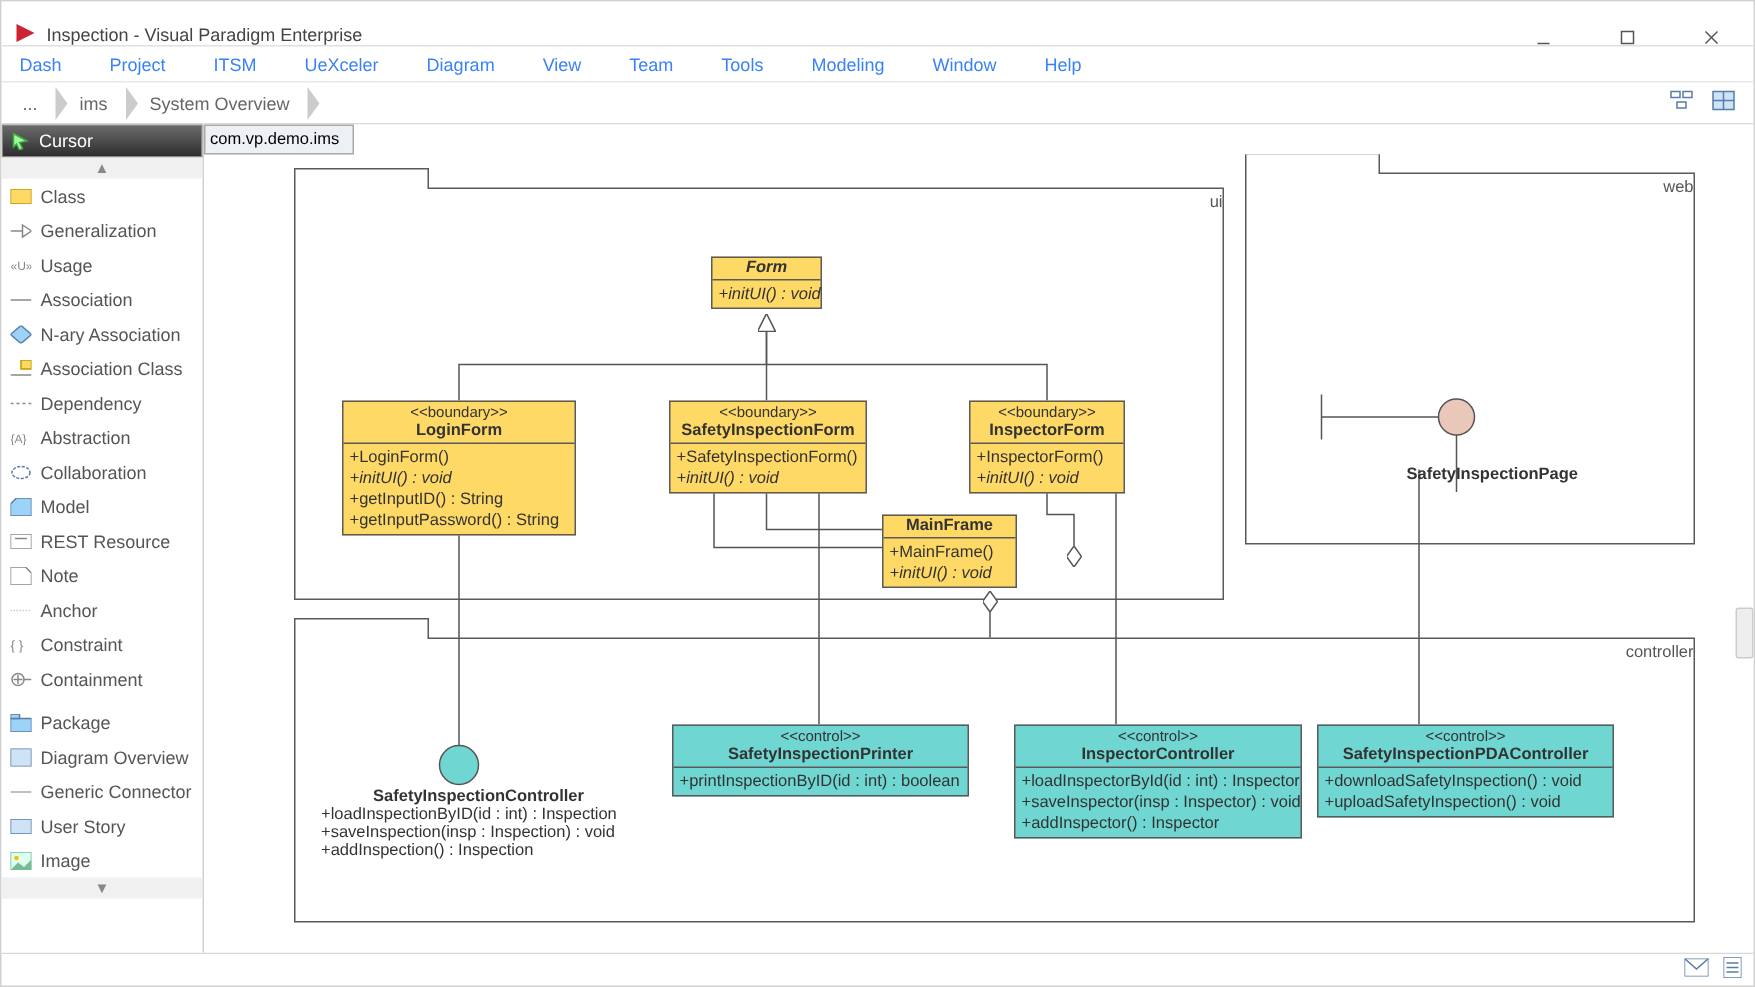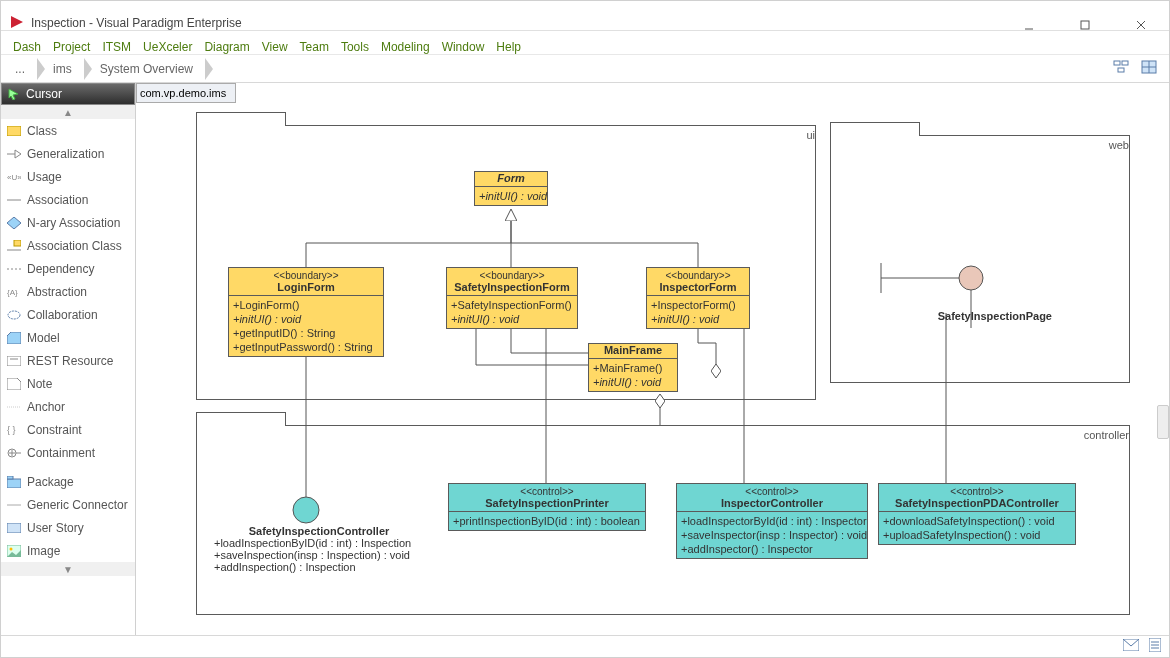--- a/index.html
+++ b/index.html
@@ -2,21 +2,21 @@
 <html><head>
 <meta charset="utf-8">
 <style>
 *{box-sizing:border-box;margin:0;padding:0}
 body{font-family:"Segoe UI",Tahoma,sans-serif;font-size:12px;color:#333;background:#fff;width:1170px;height:658px;overflow:hidden;border:1px solid #d0d0d0}
 .title-bar{height:30px;display:flex;align-items:flex-end;padding:0 8px;background:#fff;border-bottom:1px solid #e0e0e0}
 .title-bar .logo{width:16px;height:16px;margin-right:6px}
 .title-bar .title{flex:1;font-size:12px;color:#444}
 .title-bar .controls{display:flex;gap:16px}
 .title-bar .controls span{width:40px;display:flex;justify-content:center;align-items:center;color:#555}
-.menu-bar{height:24px;display:flex;align-items:flex-end;padding:0 12px;gap:12px;color:#4d7c0f;border-bottom:1px solid #e8e8e8}
+.menu-bar{height:24px;display:flex;align-items:center;padding:0 12px;gap:32px;color:#3b82f6;border-bottom:1px solid #e8e8e8}
 .menu-bar span{cursor:default}
 .toolbar-row{height:28px;display:flex;align-items:center;padding:0 4px;border-bottom:1px solid #d8d8d8}
 .breadcrumb{display:flex;align-items:center;height:22px;gap:4px;flex:1}
 .crumb{position:relative;padding:0 14px 0 10px;height:22px;display:flex;align-items:center;color:#666}
 .crumb::after{content:"";position:absolute;right:-6px;top:50%;transform:translateY(-50%);border-left:8px solid #ccc;border-top:11px solid transparent;border-bottom:11px solid transparent}
 .tb-icons{display:flex;gap:12px;padding-right:8px}
 .main{display:flex;height:552px}
 .palette{width:135px;background:#fff;border-right:1px solid #d0d0d0;position:relative}
 .palette-cursor{background:linear-gradient(#6a6a6a,#2e2e2e);color:#fff;height:22px;display:flex;align-items:center;padding:0 6px;border:1px solid #888}
 .palette-cursor svg{margin-right:6px}
@@ -243,20 +243,28 @@
           <span class="ico">
             <svg width="14" height="12">
               <rect x="0" y="3" width="14" height="9" fill="#9cd3f7" stroke="#5a7ca8"></rect>
               <rect x="0" y="0" width="6" height="3" fill="#9cd3f7" stroke="#5a7ca8"></rect>
             </svg>
           </span>
           <span>Package</span>
         </div>
         <div class="p-item">
           <span class="ico">
+            <svg width="14" height="12">
+              <rect width="14" height="12" fill="#cfe3f7" stroke="#5a7ca8"></rect>
+            </svg>
+          </span>
+          <span>Diagram Overview</span>
+        </div>
+        <div class="p-item">
+          <span class="ico">
             <svg width="14" height="10">
               <line x1="0" y1="5" x2="14" y2="5" stroke="#aaa"></line>
             </svg>
           </span>
           <span>Generic Connector</span>
         </div>
         <div class="p-item">
           <span class="ico">
             <svg width="14" height="10">
               <rect width="14" height="10" fill="#cfe3f7" stroke="#5a7ca8"></rect>
@@ -280,21 +288,21 @@
 
   <div class="canvas-area">
     <input class="pkg-input" value="com.vp.demo.ims" style="">
     <div class="canvas">
 
       <div class="pkg" style="left:60px;top:22px;width:620px;height:275px">
         <div class="pkg-tab"></div>
         <div class="pkg-label">ui</div>
       </div>
 
-      <div class="pkg" style="left:694px;top:32px;width:300px;height:248px">
+      <div class="pkg" style="left:694px;top:12px;width:300px;height:248px">
         <div class="pkg-tab"></div>
         <div class="pkg-label">web</div>
       </div>
 
       <div class="pkg" style="left:60px;top:322px;width:934px;height:190px">
         <div class="pkg-tab"></div>
         <div class="pkg-label">controller</div>
       </div>
 
       <svg class="diagram" width="1020" height="540">

